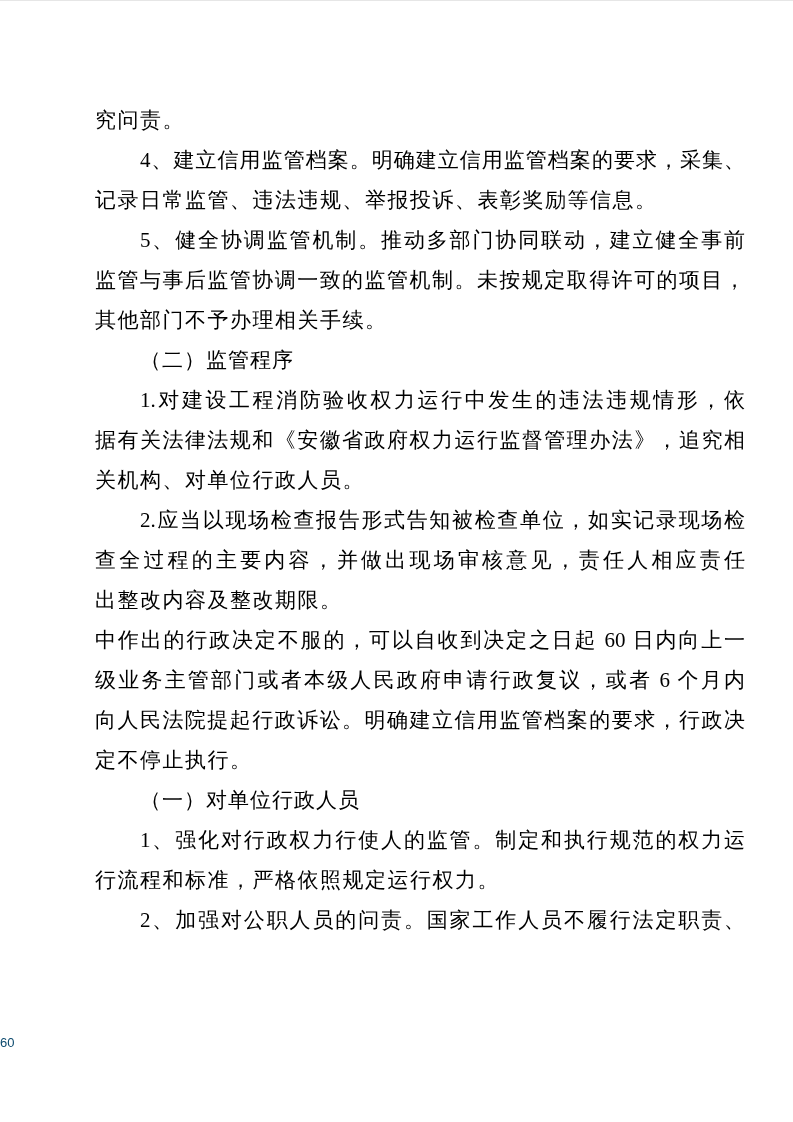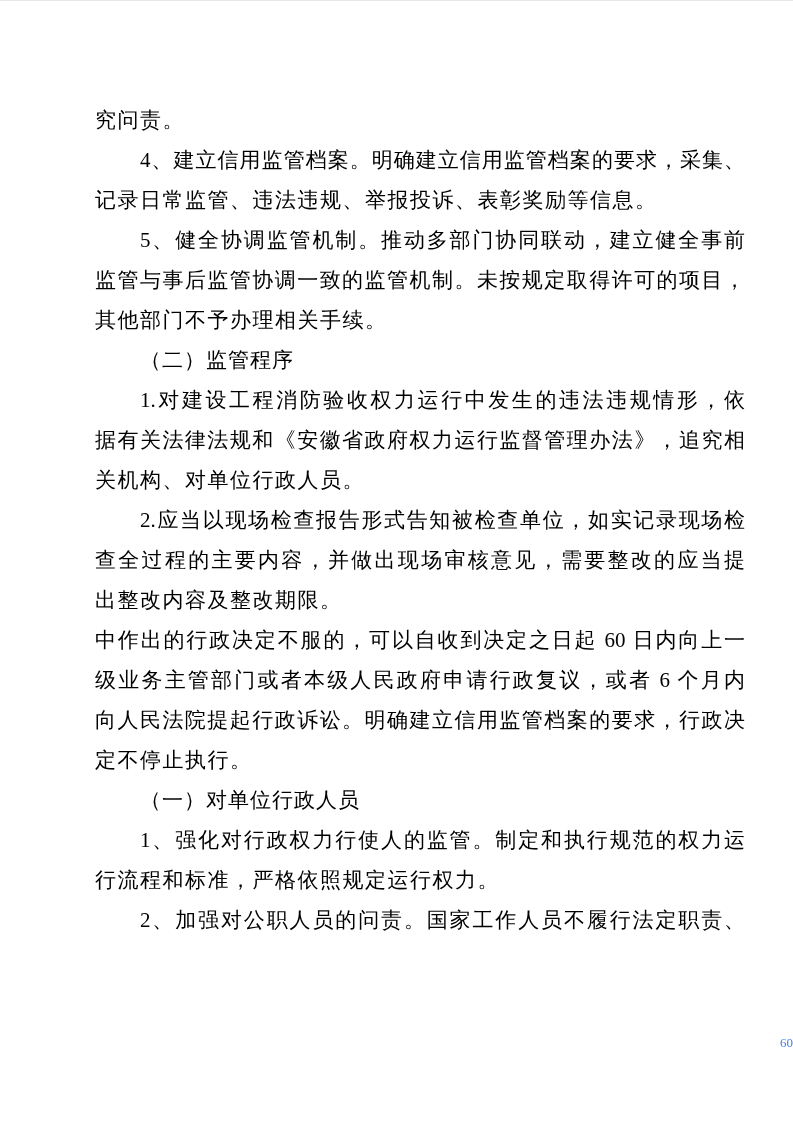--- a/index.html
+++ b/index.html
@@ -46,43 +46,43 @@
     font-family: "DejaVu Sans", "Liberation Sans", sans-serif;
     font-weight: normal;
     font-size: 21px;
     letter-spacing: 1px;
   }
   .page-footer {
     position: absolute;
     top: 1034px;
     left: 0;
     width: 100%;
-    text-align: right;
-    font-family: Liberation Serif, serif;
+    text-align: left;
+    font-family: Liberation Sans, sans-serif;
     font-size: 13px;
-    color: #3b82f6;
+    color: #0c4a6e;
   }
 </style>
 </head>
 <body>
 
 <div class="page">
   <div class="text-block">
     <div class="line">究问责。</div>
     <div class="line justify indent">4、建立信用监管档案。明确建立信用监管档案的要求，采集、</div>
     <div class="line">记录日常监管、违法违规、举报投诉、表彰奖励等信息。</div>
     <div class="line justify indent">5、健全协调监管机制。推动多部门协同联动，建立健全事前</div>
     <div class="line justify">监管与事后监管协调一致的监管机制。未按规定取得许可的项目，</div>
     <div class="line">其他部门不予办理相关手续。</div>
     <div class="line heading indent">（二）监管程序</div>
     <div class="line justify indent">1.对建设工程消防验收权力运行中发生的违法违规情形，依</div>
     <div class="line justify">据有关法律法规和《安徽省政府权力运行监督管理办法》，追究相</div>
     <div class="line">关机构、对单位行政人员。</div>
     <div class="line justify indent">2.应当以现场检查报告形式告知被检查单位，如实记录现场检</div>
-    <div class="line justify">查全过程的主要内容，并做出现场审核意见，需要整改的应当提</div>
+    <div class="line justify">查全过程的主要内容，并做出现场审核意见，责任人相应责任</div>
     <div class="line">出整改内容及整改期限。</div>
     <div class="line justify">中作出的行政决定不服的，可以自收到决定之日起 60 日内向上一</div>
     <div class="line justify">级业务主管部门或者本级人民政府申请行政复议，或者 6 个月内</div>
     <div class="line justify">向人民法院提起行政诉讼。明确建立信用监管档案的要求，行政决</div>
     <div class="line">定不停止执行。</div>
     <div class="line heading indent">（一）对单位行政人员</div>
     <div class="line justify indent">1、强化对行政权力行使人的监管。制定和执行规范的权力运</div>
     <div class="line">行流程和标准，严格依照规定运行权力。</div>
     <div class="line justify indent">2、加强对公职人员的问责。国家工作人员不履行法定职责、</div>
   </div>

